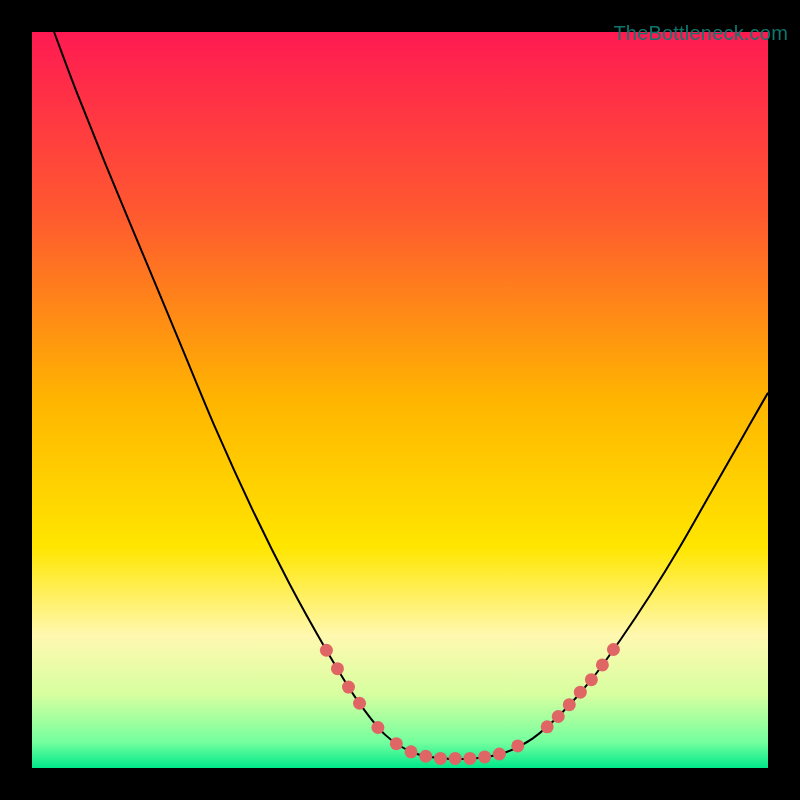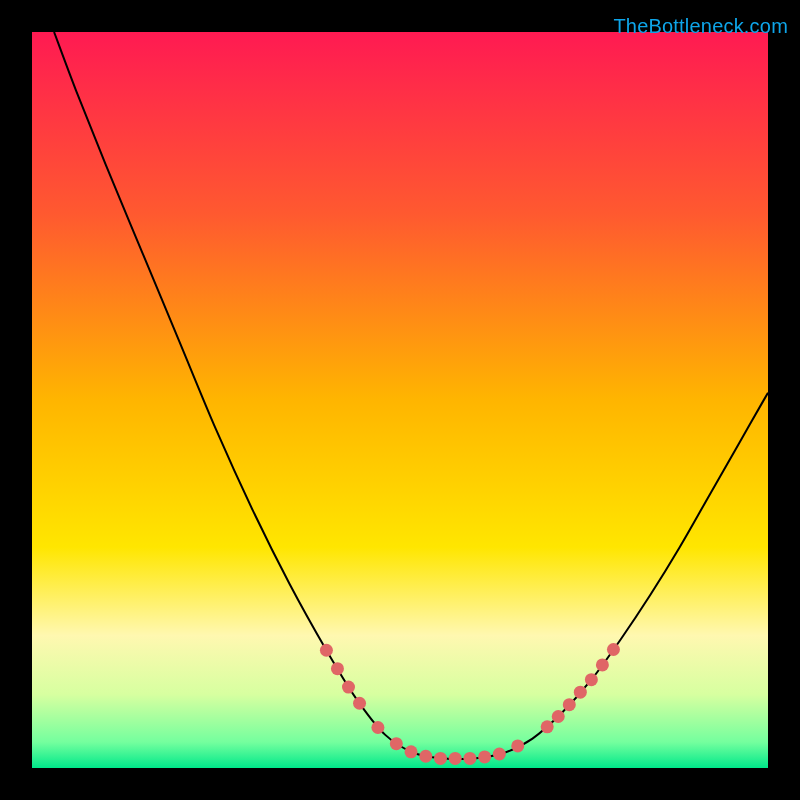--- a/index.html
+++ b/index.html
@@ -21,23 +21,23 @@
   }
   .plot {
     position: absolute;
     left: 0;
     top: 0;
     width: 736px;
     height: 736px;
   }
   .watermark {
     position: absolute;
-    top: 15px;
+    top: 22px;
     right: 12px;
-    color: #0ea5e9;
+    color: #0f766e;
     font-size: 20px;
     letter-spacing: 0.2px;
     font-weight: 500;
     user-select: none;
   }
 </style>
 </head>
 <body>
 
 <div class="frame">

